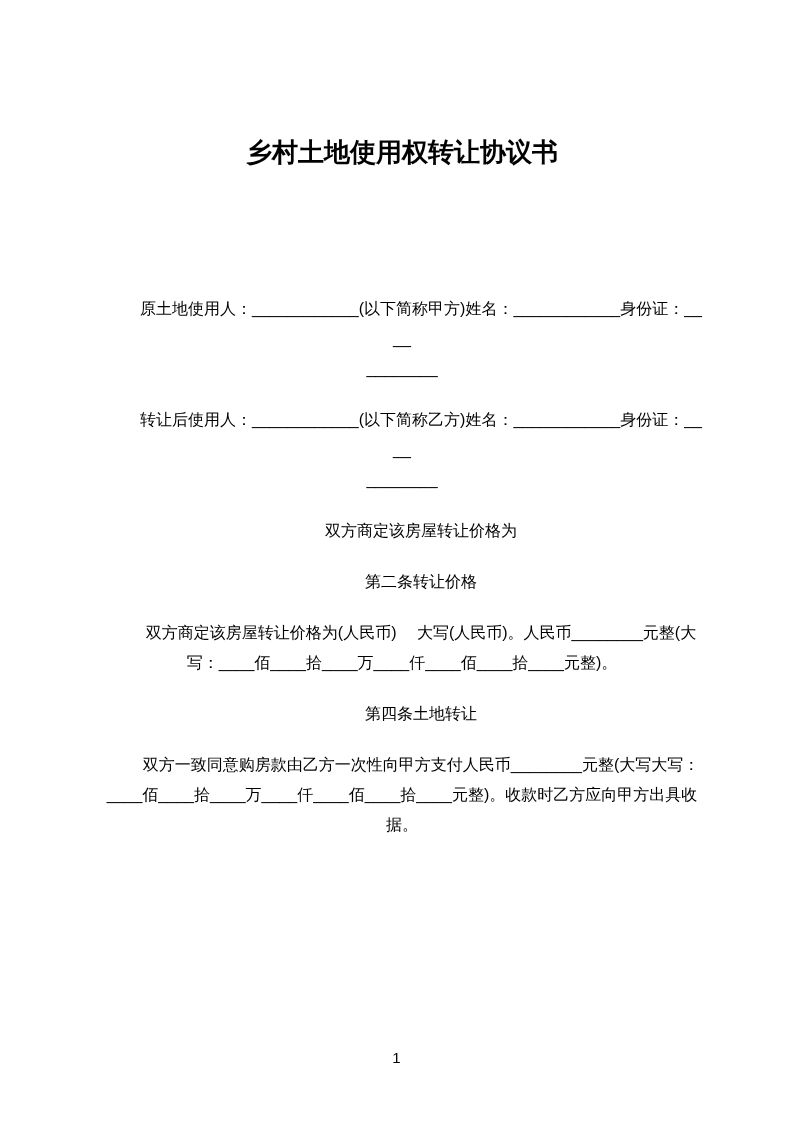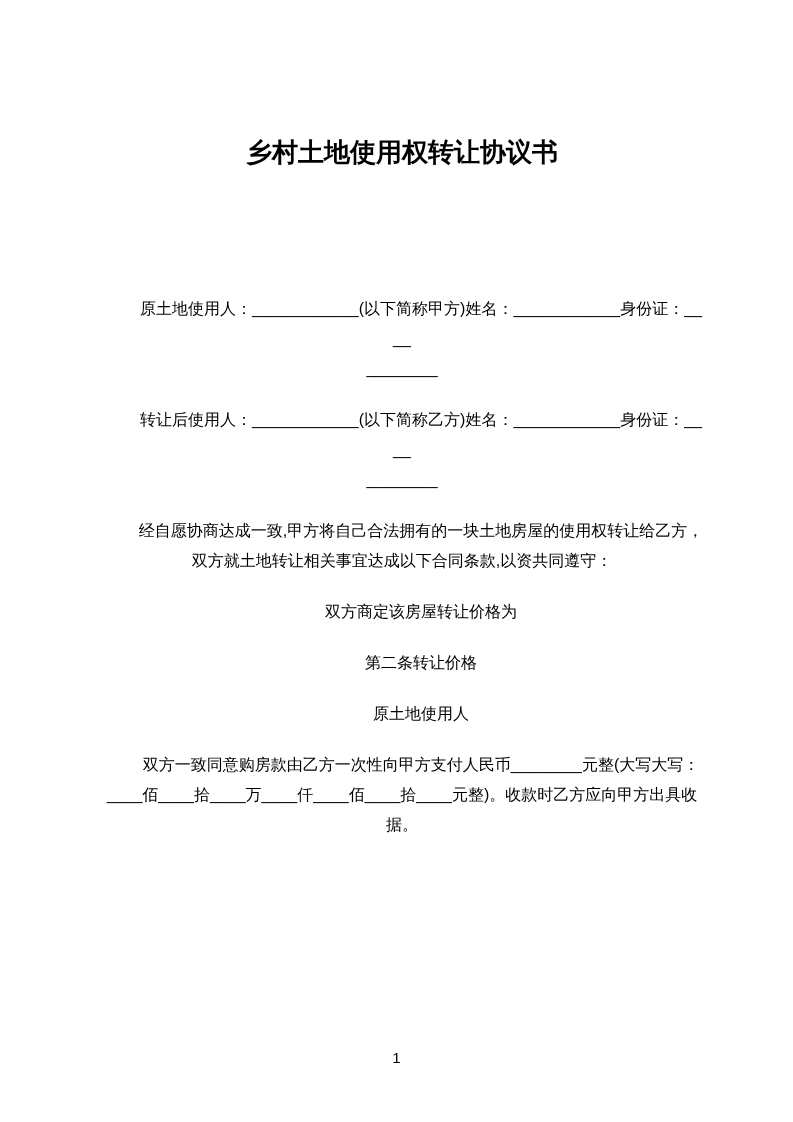--- a/index.html
+++ b/index.html
@@ -52,30 +52,30 @@
 <div class="page">
 
   <h1 class="doc-title">乡村土地使用权转让协议书</h1>
 
   <p class="para">原土地使用人：____________(以下简称甲方)姓名：____________身份证：____
 ________</p>
 
   <p class="para">转让后使用人：____________(以下简称乙方)姓名：____________身份证：____
 ________</p>
 
-  <p class="para">经自愿协商达成一致,甲方将自己合法拥有的一块土地房屋的使用权转让给乙方，
-双方就土地转让相关事宜达成以下合同条款,以资共同遵守：</p>
 
   <p class="para">双方商定该房屋转让价格为</p>
 
 
   <p class="para">第二条转让价格</p>
 
+  <p class="para">双方商定该房屋转让价格为(人民币)　 大写(人民币)。人民币________元整(大
+写：____佰____拾____万____仟____佰____拾____元整)。</p>
 
-  <p class="para">原土地使用人</p>
+  <p class="para">第四条土地转让</p>
 
   <p class="para">双方一致同意购房款由乙方一次性向甲方支付人民币________元整(大写大写：
 ____佰____拾____万____仟____佰____拾____元整)。收款时乙方应向甲方出具收据。</p>
 
 
   <div class="page-number">1</div>
 
 </div>
 
 </body></html>

